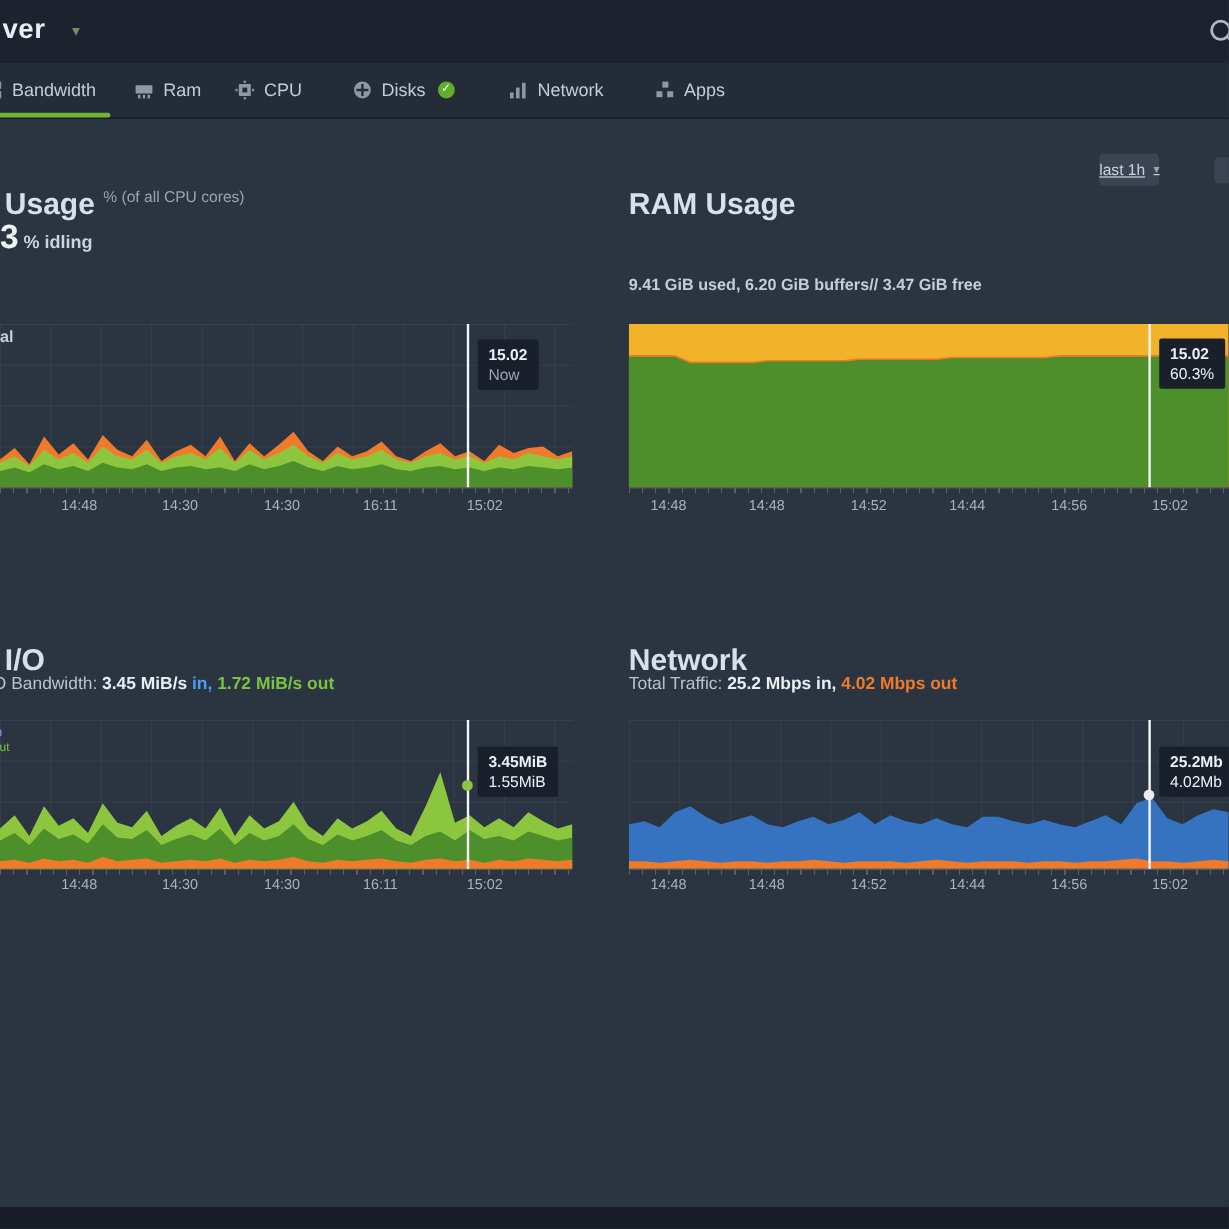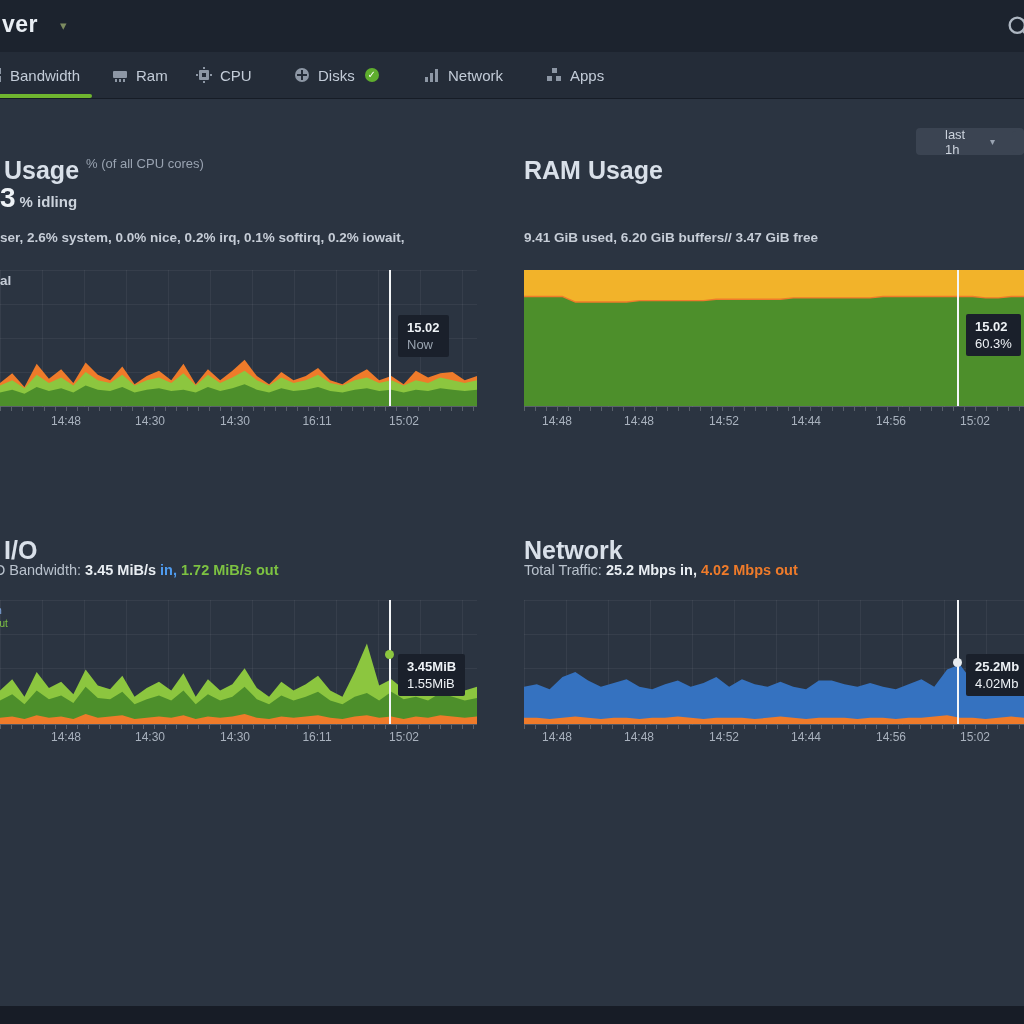--- a/index.html
+++ b/index.html
@@ -33,36 +33,36 @@
   .big-line .big{font-size:28px;font-weight:bold;color:#eef2f6;}
   .big-line .small{font-size:15px;color:#ccd3dc;font-weight:600;}
   .desc{position:absolute;font-size:13.5px;font-weight:600;color:#c6cdd7;}
   .stat-line{position:absolute;font-size:14.5px;color:#b9c2cd;white-space:nowrap;}
   .stat-line .v-bold{font-weight:bold;color:#e9eef3;}
   .stat-line .v-blue{font-weight:bold;color:#4f9cf0;}
   .stat-line .v-green{font-weight:bold;color:#7dc242;}
   .stat-line .v-orange{font-weight:bold;color:#ef7b2a;}
 
   
-  .range-btn{position:absolute;left:916px;top:128px;height:27px;background:#3b4452;border-radius:4px;display:flex;align-items:center;gap:7px;padding:0 29px;font-size:13px;color:#ccd3dd;cursor:pointer;}
+  .range-btn{position:absolute;left:916px;top:128px;height:27px;background:#3b4452;border-radius:4px;display:flex;align-items:center;gap:7px;padding:0 0;font-size:13px;color:#ccd3dd;cursor:pointer;text-decoration:underline;}
   .range-btn .caret{font-size:10px;color:#9aa4b2;}
   .panel-menu{position:absolute;left:1012px;top:131px;width:22px;height:22px;background:#3b4452;border-radius:4px;cursor:pointer;}
 
   
   .chart{
     position:absolute;
     border-bottom:1px solid rgba(255,255,255,.18);
     background-image:
       linear-gradient(rgba(255,255,255,.05) 1px, transparent 1px),
       linear-gradient(90deg, rgba(255,255,255,.05) 1px, transparent 1px);
     background-size:100% 34px,42px 100%;
   }
   .chart svg{position:absolute;left:0;top:0;width:100%;height:100%;}
   .crosshair{position:absolute;top:0;bottom:0;width:2px;background:#f4f6f8;}
-  .ch-label{position:absolute;background:#1a202b;padding:4px 9px;font-size:13px;line-height:17px;border-radius:2px;white-space:nowrap;z-index:3;margin-top:32px;}
+  .ch-label{position:absolute;background:#1a202b;padding:4px 9px;font-size:13px;line-height:17px;border-radius:2px;white-space:nowrap;z-index:3;}
   .ch-label .l1{font-weight:bold;color:#eef2f6;}
   .ch-label .l2{color:#9aa4b0;}
   .ch-label.all-bold .l2{color:#eef2f6;font-weight:normal;}
   .dot{position:absolute;width:9px;height:9px;border-radius:50%;z-index:2;}
   .ticks{position:absolute;height:4px;background:repeating-linear-gradient(90deg, rgba(255,255,255,.22) 0 1px, transparent 1px 11px);}
   .xlabels{position:absolute;height:16px;}
   .xl{position:absolute;top:0;transform:translateX(-50%);font-size:12px;color:#a9b2be;}
   .mini-legend{position:absolute;font-size:10px;line-height:13px;}
   .mini-legend .in{color:#7ea9e8;}
   .mini-legend .out{color:#7dc242;}
@@ -144,21 +144,20 @@
   </div>
 
   <div class="panel-title" style="left:4px;top:132px;">
     <span>Usage</span>
     <span class="suffix">% (of all CPU cores)</span>
   </div>
   <div class="big-line" style="left:0;top:182px;">
     <span class="big">3</span>
     <span class="small">% idling</span>
   </div>
-  <div class="desc" style="left:0;top:230px;">ser, 2.6% system, 0.0% nice, 0.2% irq, 0.1% softirq, 0.2% iowait,</div>
   <div class="desc" style="left:0;top:249px;margin-top:24px;">al</div>
 
   <div class="chart" style="left:0;top:270px;width:477px;height:136px;">
     <svg viewBox="0 0 100 100" preserveAspectRatio="none">
         <polygon points="0,100 0.00,83.00 2.56,76.00 5.13,86.00 7.69,69.00 10.26,80.00 12.82,73.00 15.38,83.00 17.95,68.00 20.51,77.00 23.08,81.00 25.64,71.00 28.21,84.00 30.77,78.00 33.33,74.00 35.90,81.00 38.46,69.00 41.03,84.00 43.59,73.00 46.15,81.00 48.72,74.00 51.28,66.00 53.85,78.00 56.41,84.00 58.97,75.00 61.54,81.00 64.10,78.00 66.67,72.00 69.23,81.00 71.79,84.00 74.36,78.00 76.92,73.00 79.49,81.00 82.05,78.00 84.62,84.00 87.18,74.00 89.74,79.00 92.31,76.00 94.87,75.00 97.44,81.00 100.00,78.00 100,100" fill="#ef7b2a"></polygon>
         <polygon points="0,100 0.00,85.00 2.56,81.00 5.13,87.00 7.69,77.00 10.26,83.00 12.82,79.00 15.38,85.00 17.95,75.00 20.51,81.00 23.08,83.00 25.64,77.00 28.21,85.00 30.77,81.00 33.33,79.00 35.90,83.00 38.46,76.00 41.03,85.00 43.59,77.00 46.15,83.00 48.72,79.00 51.28,74.00 53.85,81.00 56.41,85.00 58.97,79.00 61.54,83.00 64.10,81.00 66.67,77.00 69.23,83.00 71.79,85.00 74.36,81.00 76.92,79.00 79.49,83.00 82.05,81.00 84.62,85.00 87.18,81.00 89.74,83.00 92.31,79.00 94.87,81.00 97.44,83.00 100.00,81.00 100,100" fill="#8cc63f"></polygon>
         <polygon points="0,100 0.00,90.00 2.56,88.00 5.13,91.00 7.69,86.00 10.26,89.00 12.82,87.00 15.38,90.00 17.95,85.00 20.51,88.00 23.08,89.00 25.64,86.00 28.21,90.00 30.77,88.00 33.33,87.00 35.90,89.00 38.46,88.00 41.03,90.00 43.59,86.00 46.15,89.00 48.72,87.00 51.28,84.00 53.85,88.00 56.41,90.00 58.97,87.00 61.54,89.00 64.10,88.00 66.67,86.00 69.23,89.00 71.79,90.00 74.36,88.00 76.92,87.00 79.49,89.00 82.05,88.00 84.62,90.00 87.18,88.00 89.74,89.00 92.31,87.00 94.87,88.00 97.44,89.00 100.00,88.00 100,100" fill="#4d8f2b"></polygon>
       </svg>
     <div class="crosshair" style="left:389px;"></div>
     <div class="ch-label" style="left:398px;top:13px;">

